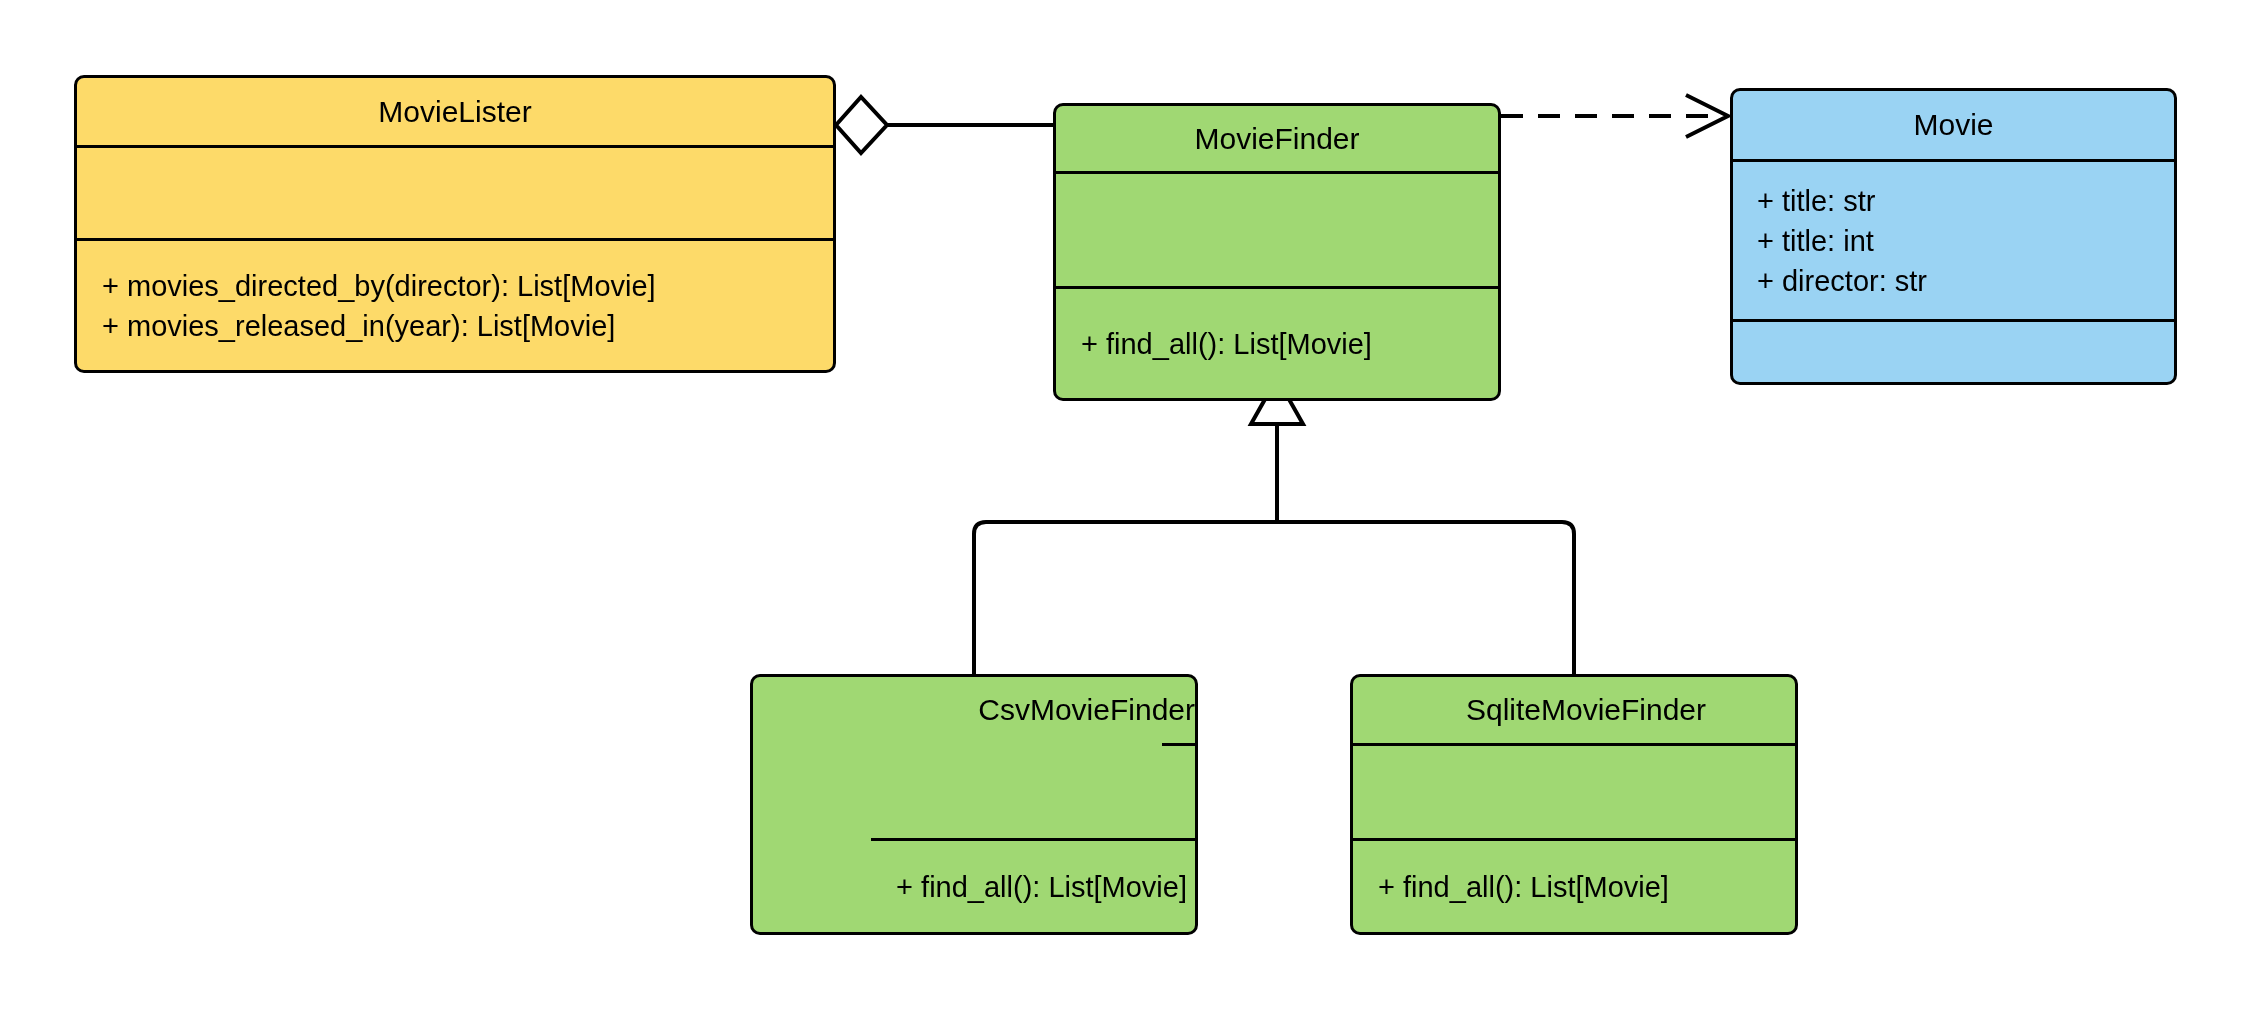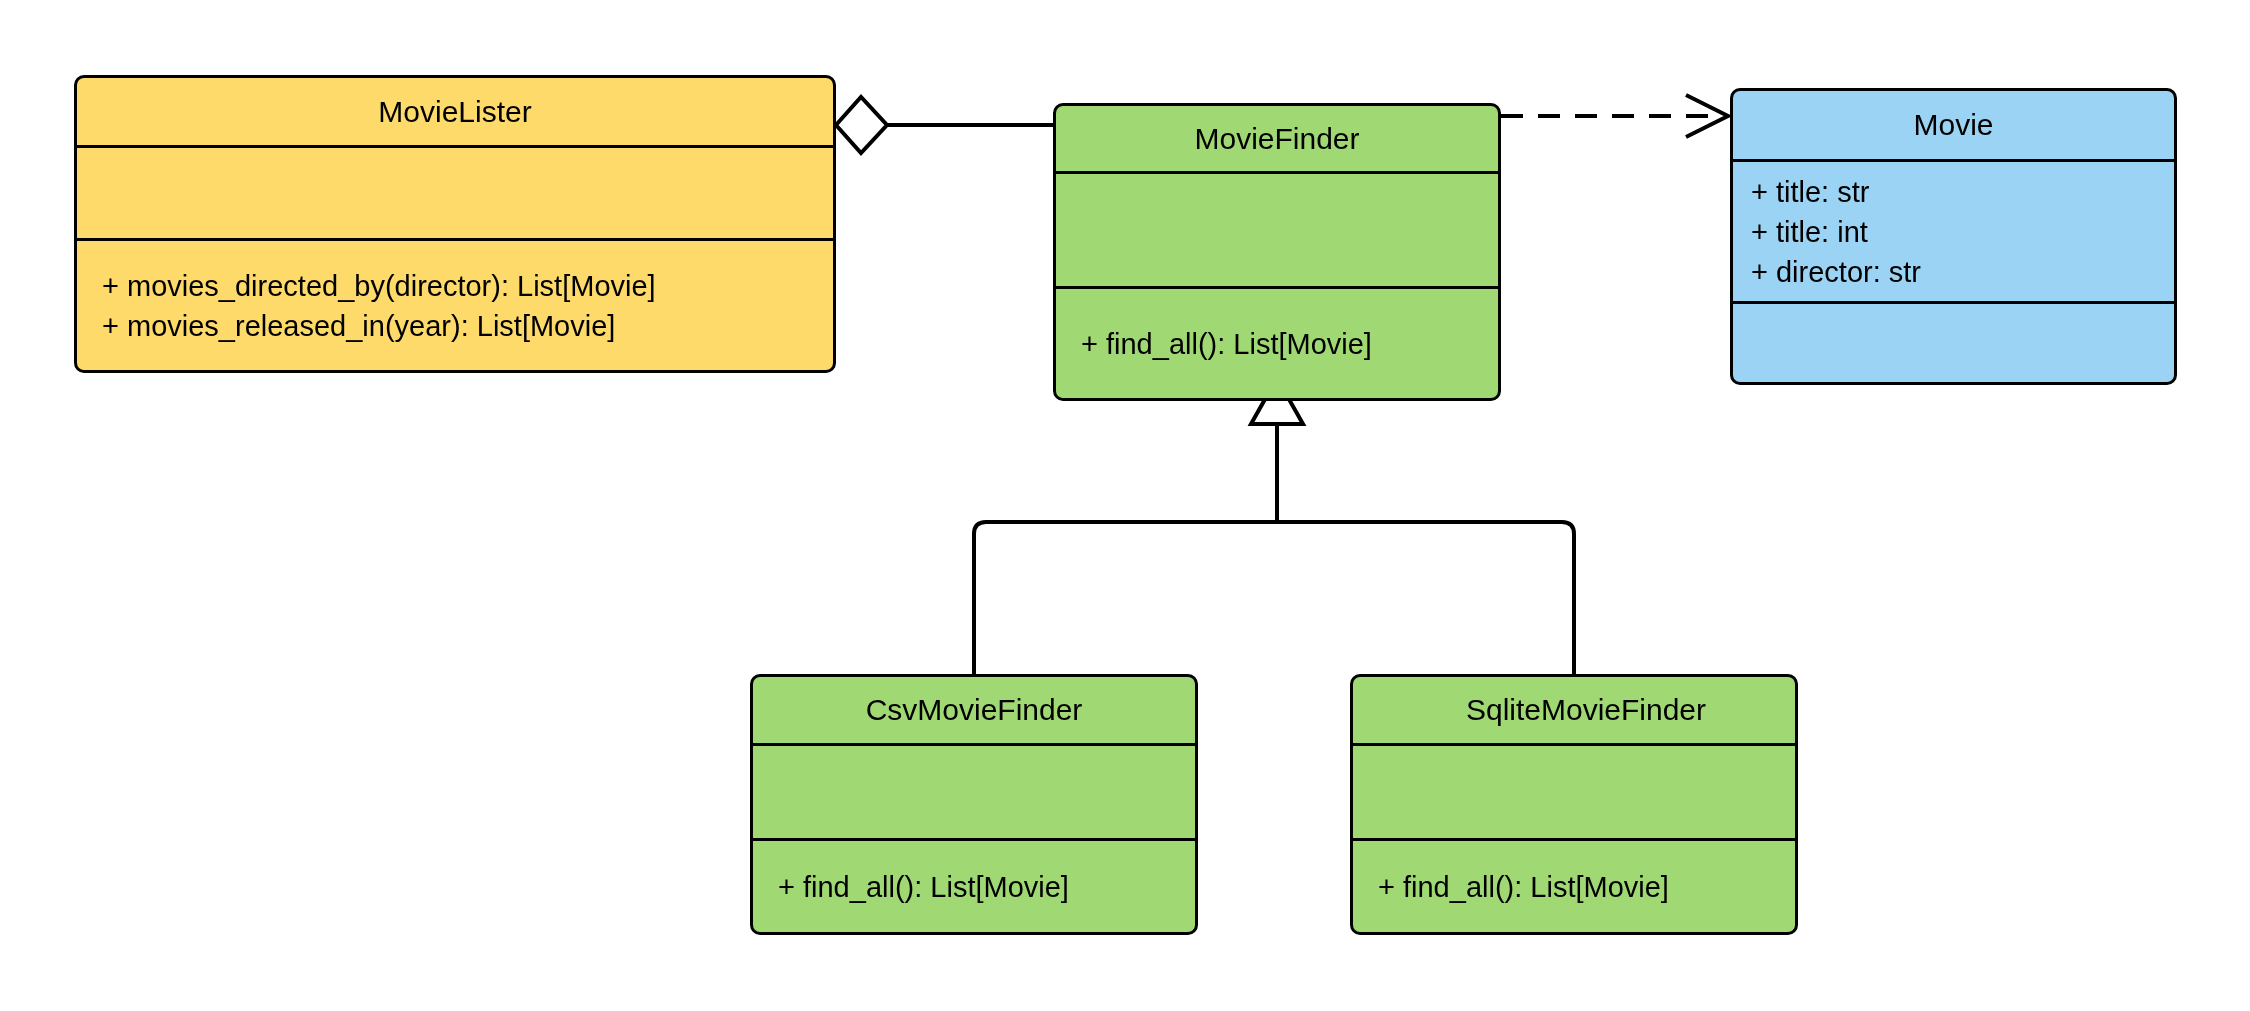--- a/index.html
+++ b/index.html
@@ -100,29 +100,29 @@
     <div class="uml-section" style="height:115px;"></div>
     <div class="uml-section grow">
       <div class="member">+ find_all(): List[Movie]</div>
     </div>
   </div>
 
   <div class="uml-class" style="left: 1730px; top: 88px; width: 447px; height: 297px; background-color: rgb(154, 211, 243);">
     <div class="uml-header" style="height:68px;">
       <span>Movie</span>
     </div>
-    <div class="uml-section" style="height:142px; padding-left:18px;">
+    <div class="uml-section" style="height:160px; padding-left:24px;">
       <div class="member">+ title: str</div>
       <div class="member">+ title: int</div>
       <div class="member">+ director: str</div>
     </div>
     <div class="uml-section grow"></div>
   </div>
 
-  <div class="uml-class" style="left: 750px; top: 674px; width: 448px; height: 261px; background-color: rgb(160, 216, 115);">
+  <div class="uml-class" style="left: 750px; top: 674px; width: 448px; height: 261px; background-color: rgb(160, 216, 115); align-items: flex-end;">
     <div class="uml-header" style="height:66px;">
       <span>CsvMovieFinder</span>
     </div>
     <div class="uml-section" style="height:95px;"></div>
     <div class="uml-section grow">
       <div class="member">+ find_all(): List[Movie]</div>
     </div>
   </div>
 
   <div class="uml-class" style="left: 1350px; top: 674px; width: 448px; height: 261px; background-color: rgb(160, 216, 115);">

